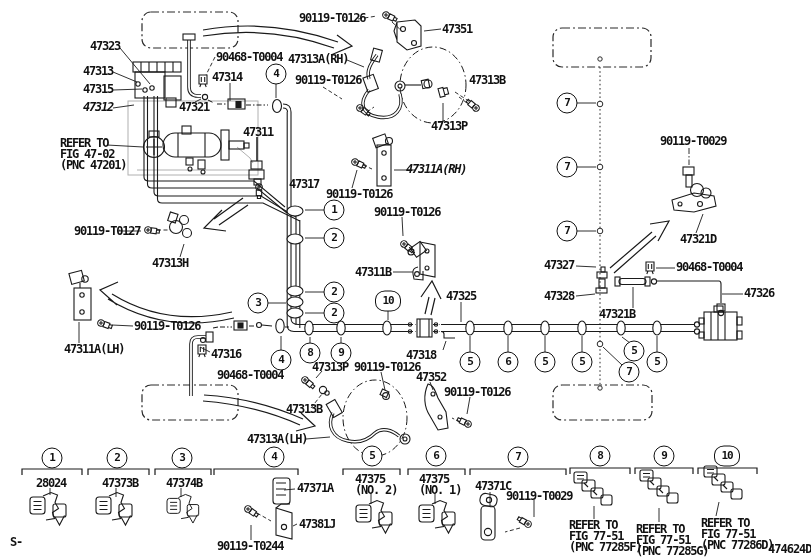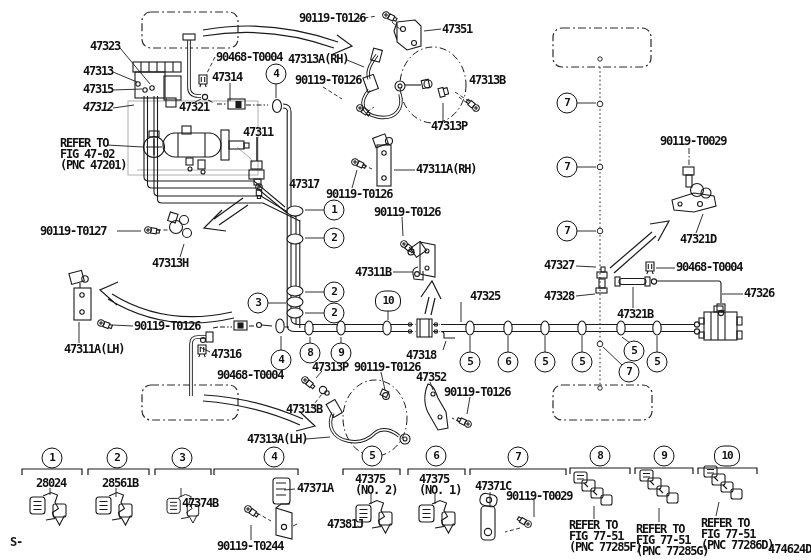--- a/index.html
+++ b/index.html
@@ -368,51 +368,51 @@
       <div class="lbl" style="left: 243px; top: 127px;">47311</div>
       <div class="lbl" style="left: 60px; top: 138px;">REFER TO
 FIG 47-02
 (PNC 47201)</div>
       <div class="lbl" style="left: 299px; top: 13px;">90119-T0126</div>
       <div class="lbl" style="left: 442px; top: 24px;">47351</div>
       <div class="lbl" style="left: 288px; top: 54px;">47313A(RH)</div>
       <div class="lbl" style="left: 295px; top: 75px;">90119-T0126</div>
       <div class="lbl" style="left: 469px; top: 75px;">47313B</div>
       <div class="lbl" style="left: 431px; top: 121px;">47313P</div>
-      <div class="lbl" style="left: 416px; top: 164px;">47311A(RH)</div>
+      <div class="lbl" style="left: 406px; top: 164px; font-style: italic;">47311A(RH)</div>
       <div class="lbl" style="left: 326px; top: 189px;">90119-T0126</div>
       <div class="lbl" style="left: 289px; top: 179px;">47317</div>
       <div class="lbl" style="left: 374px; top: 207px;">90119-T0126</div>
       <div class="lbl" style="left: 355px; top: 267px;">47311B</div>
-      <div class="lbl" style="left: 40px; top: 226px;">90119-T0127</div>
+      <div class="lbl" style="left: 74px; top: 226px;">90119-T0127</div>
       <div class="lbl" style="left: 152px; top: 258px;">47313H</div>
       <div class="lbl" style="left: 64px; top: 344px;">47311A(LH)</div>
       <div class="lbl" style="left: 134px; top: 321px;">90119-T0126</div>
       <div class="lbl" style="left: 211px; top: 349px;">47316</div>
       <div class="lbl" style="left: 217px; top: 370px;">90468-T0004</div>
       <div class="lbl" style="left: 312px; top: 362px;">47313P</div>
       <div class="lbl" style="left: 354px; top: 362px;">90119-T0126</div>
       <div class="lbl" style="left: 286px; top: 404px;">47313B</div>
       <div class="lbl" style="left: 416px; top: 372px;">47352</div>
       <div class="lbl" style="left: 444px; top: 387px;">90119-T0126</div>
       <div class="lbl" style="left: 247px; top: 434px;">47313A(LH)</div>
-      <div class="lbl" style="left: 470px; top: 291px;">47325</div>
+      <div class="lbl" style="left: 446px; top: 291px;">47325</div>
       <div class="lbl" style="left: 406px; top: 350px;">47318</div>
       <div class="lbl" style="left: 544px; top: 260px;">47327</div>
       <div class="lbl" style="left: 544px; top: 291px;">47328</div>
       <div class="lbl" style="left: 676px; top: 262px;">90468-T0004</div>
-      <div class="lbl" style="left: 617px; top: 309px;">47321B</div>
+      <div class="lbl" style="left: 599px; top: 309px;">47321B</div>
       <div class="lbl" style="left: 680px; top: 234px;">47321D</div>
       <div class="lbl" style="left: 660px; top: 136px;">90119-T0029</div>
       <div class="lbl" style="left: 744px; top: 288px;">47326</div>
       <div class="lbl" style="left: 36px; top: 478px;">28024</div>
-      <div class="lbl" style="left: 102px; top: 478px;">28561B</div>
-      <div class="lbl" style="left: 182px; top: 478px; margin-top: 20px;">47374B</div>
+      <div class="lbl" style="left: 102px; top: 478px;">47373B</div>
+      <div class="lbl" style="left: 166px; top: 478px;">47374B</div>
       <div class="lbl" style="left: 297px; top: 483px;">47371A</div>
-      <div class="lbl" style="left: 299px; top: 519px; margin-left: 28px;">47381J</div>
+      <div class="lbl" style="left: 299px; top: 519px;">47381J</div>
       <div class="lbl" style="left: 217px; top: 541px;">90119-T0244</div>
       <div class="lbl" style="left: 355px; top: 474px;">47375
 (NO. 2)</div>
       <div class="lbl" style="left: 419px; top: 474px;">47375
 (NO. 1)</div>
       <div class="lbl" style="left: 475px; top: 481px;">47371C</div>
       <div class="lbl" style="left: 506px; top: 491px;">90119-T0029</div>
       <div class="lbl" style="left: 569px; top: 520px;">REFER TO
 FIG 77-51
 (PNC 77285F)</div>

